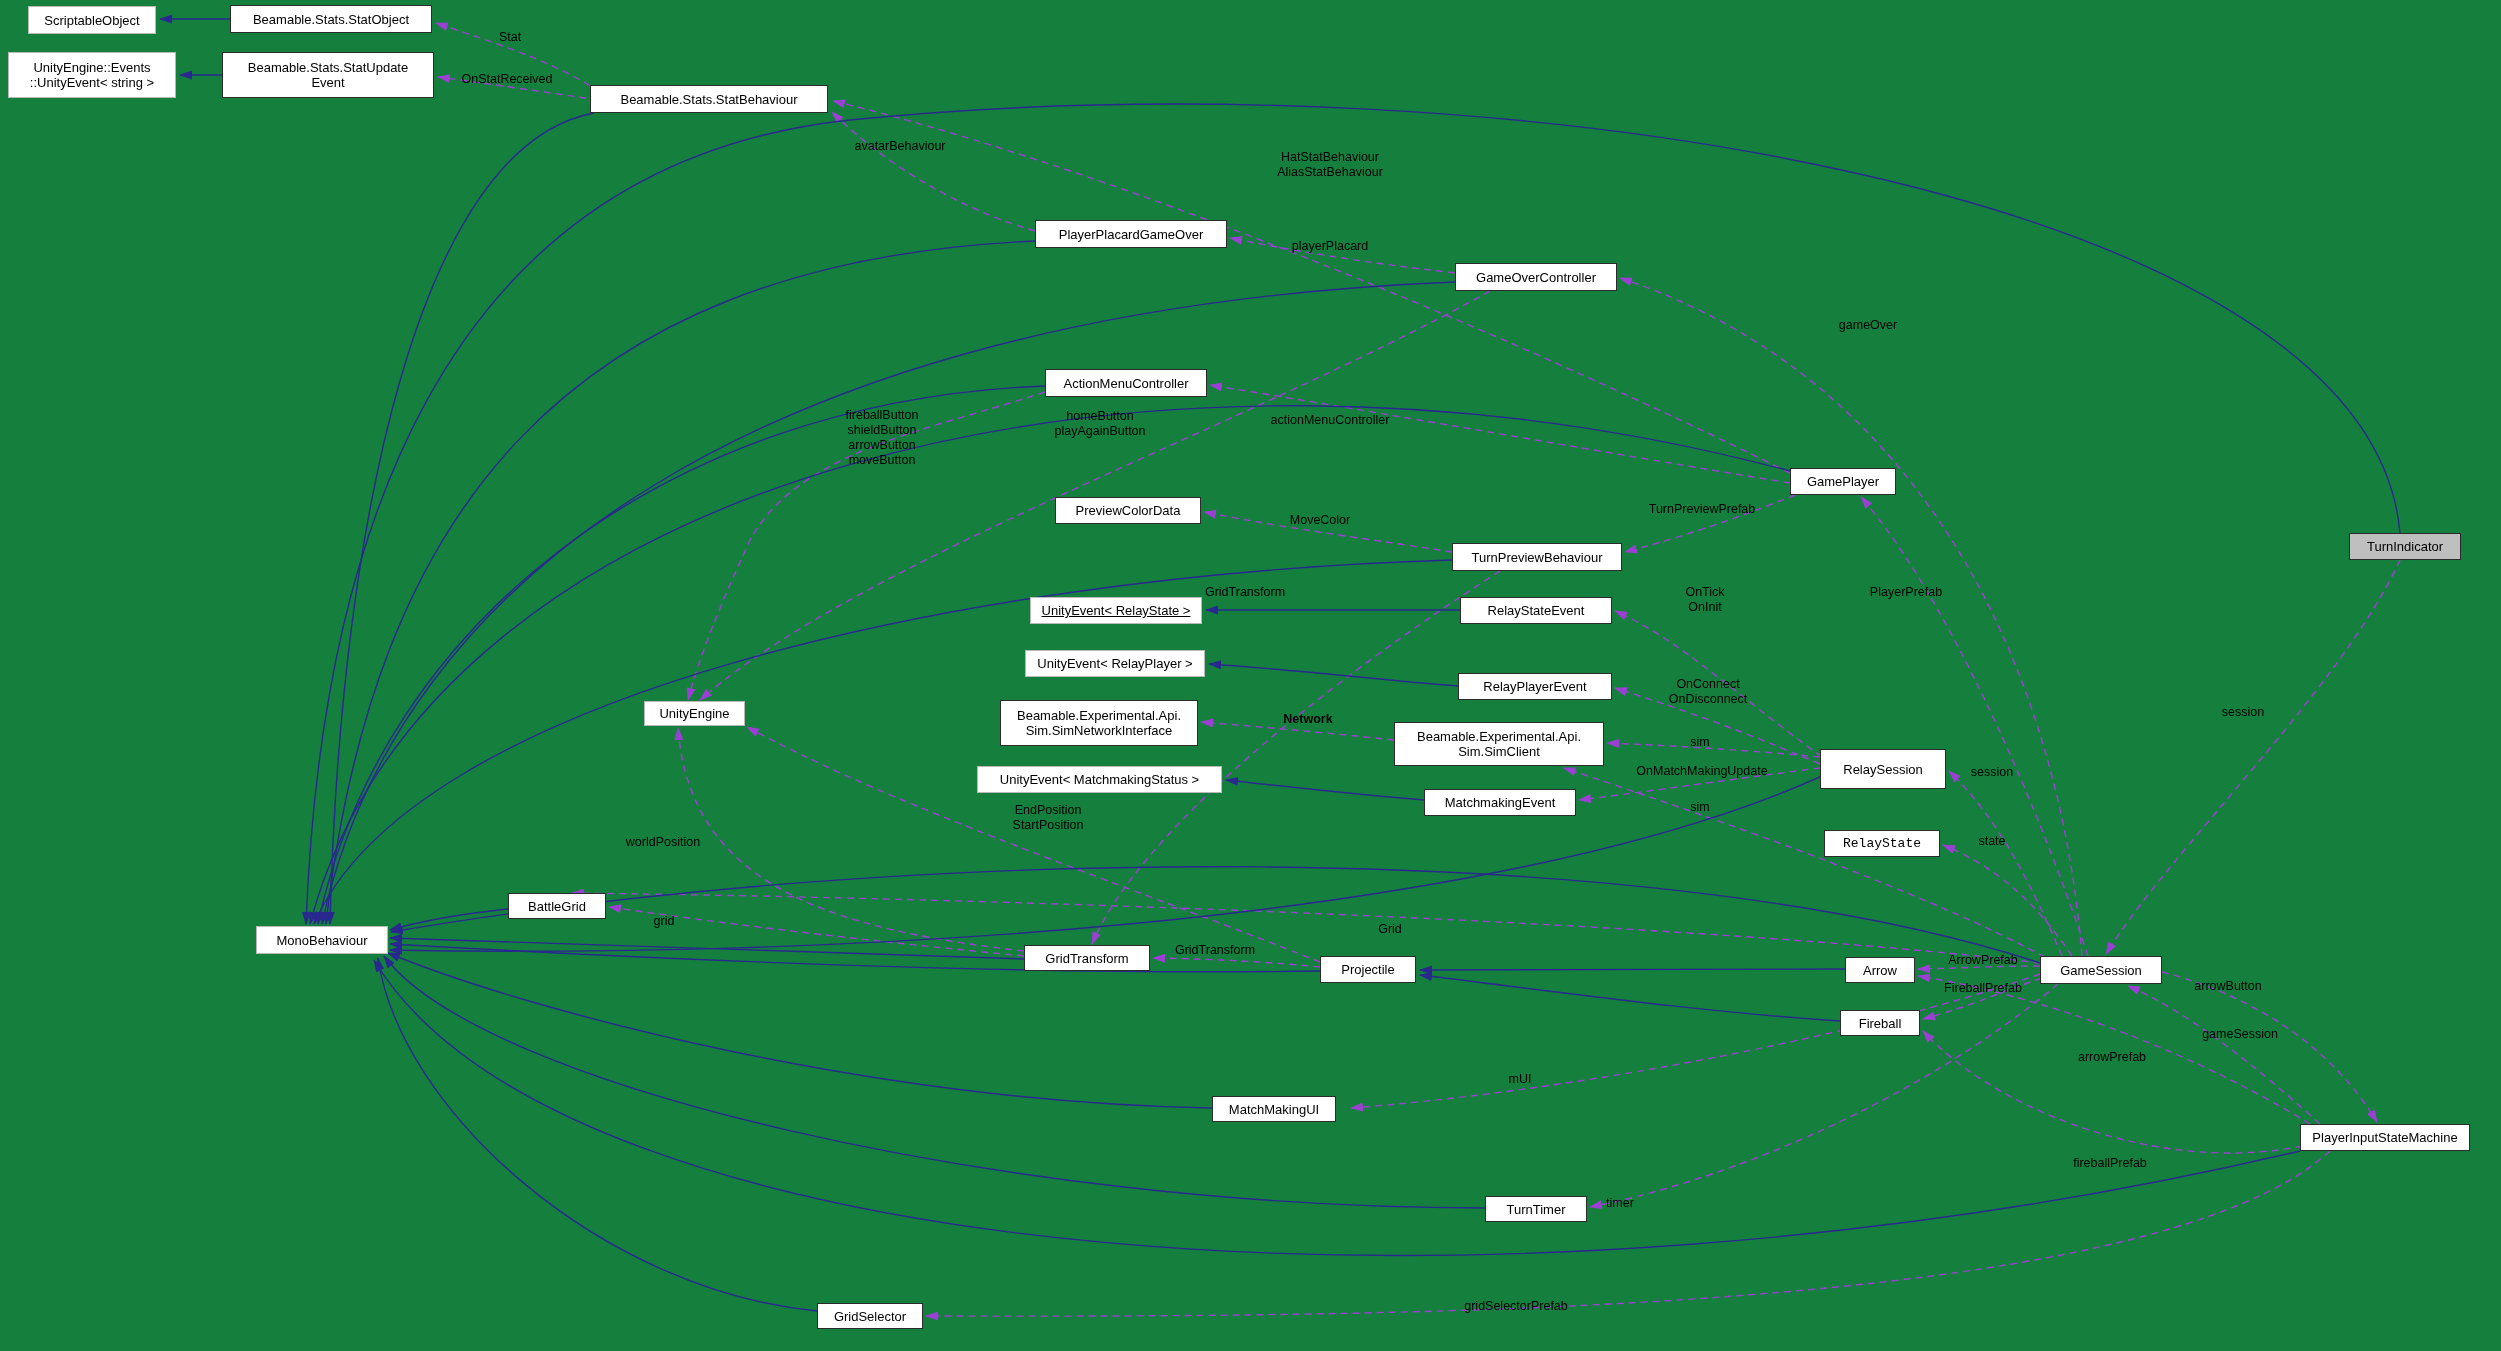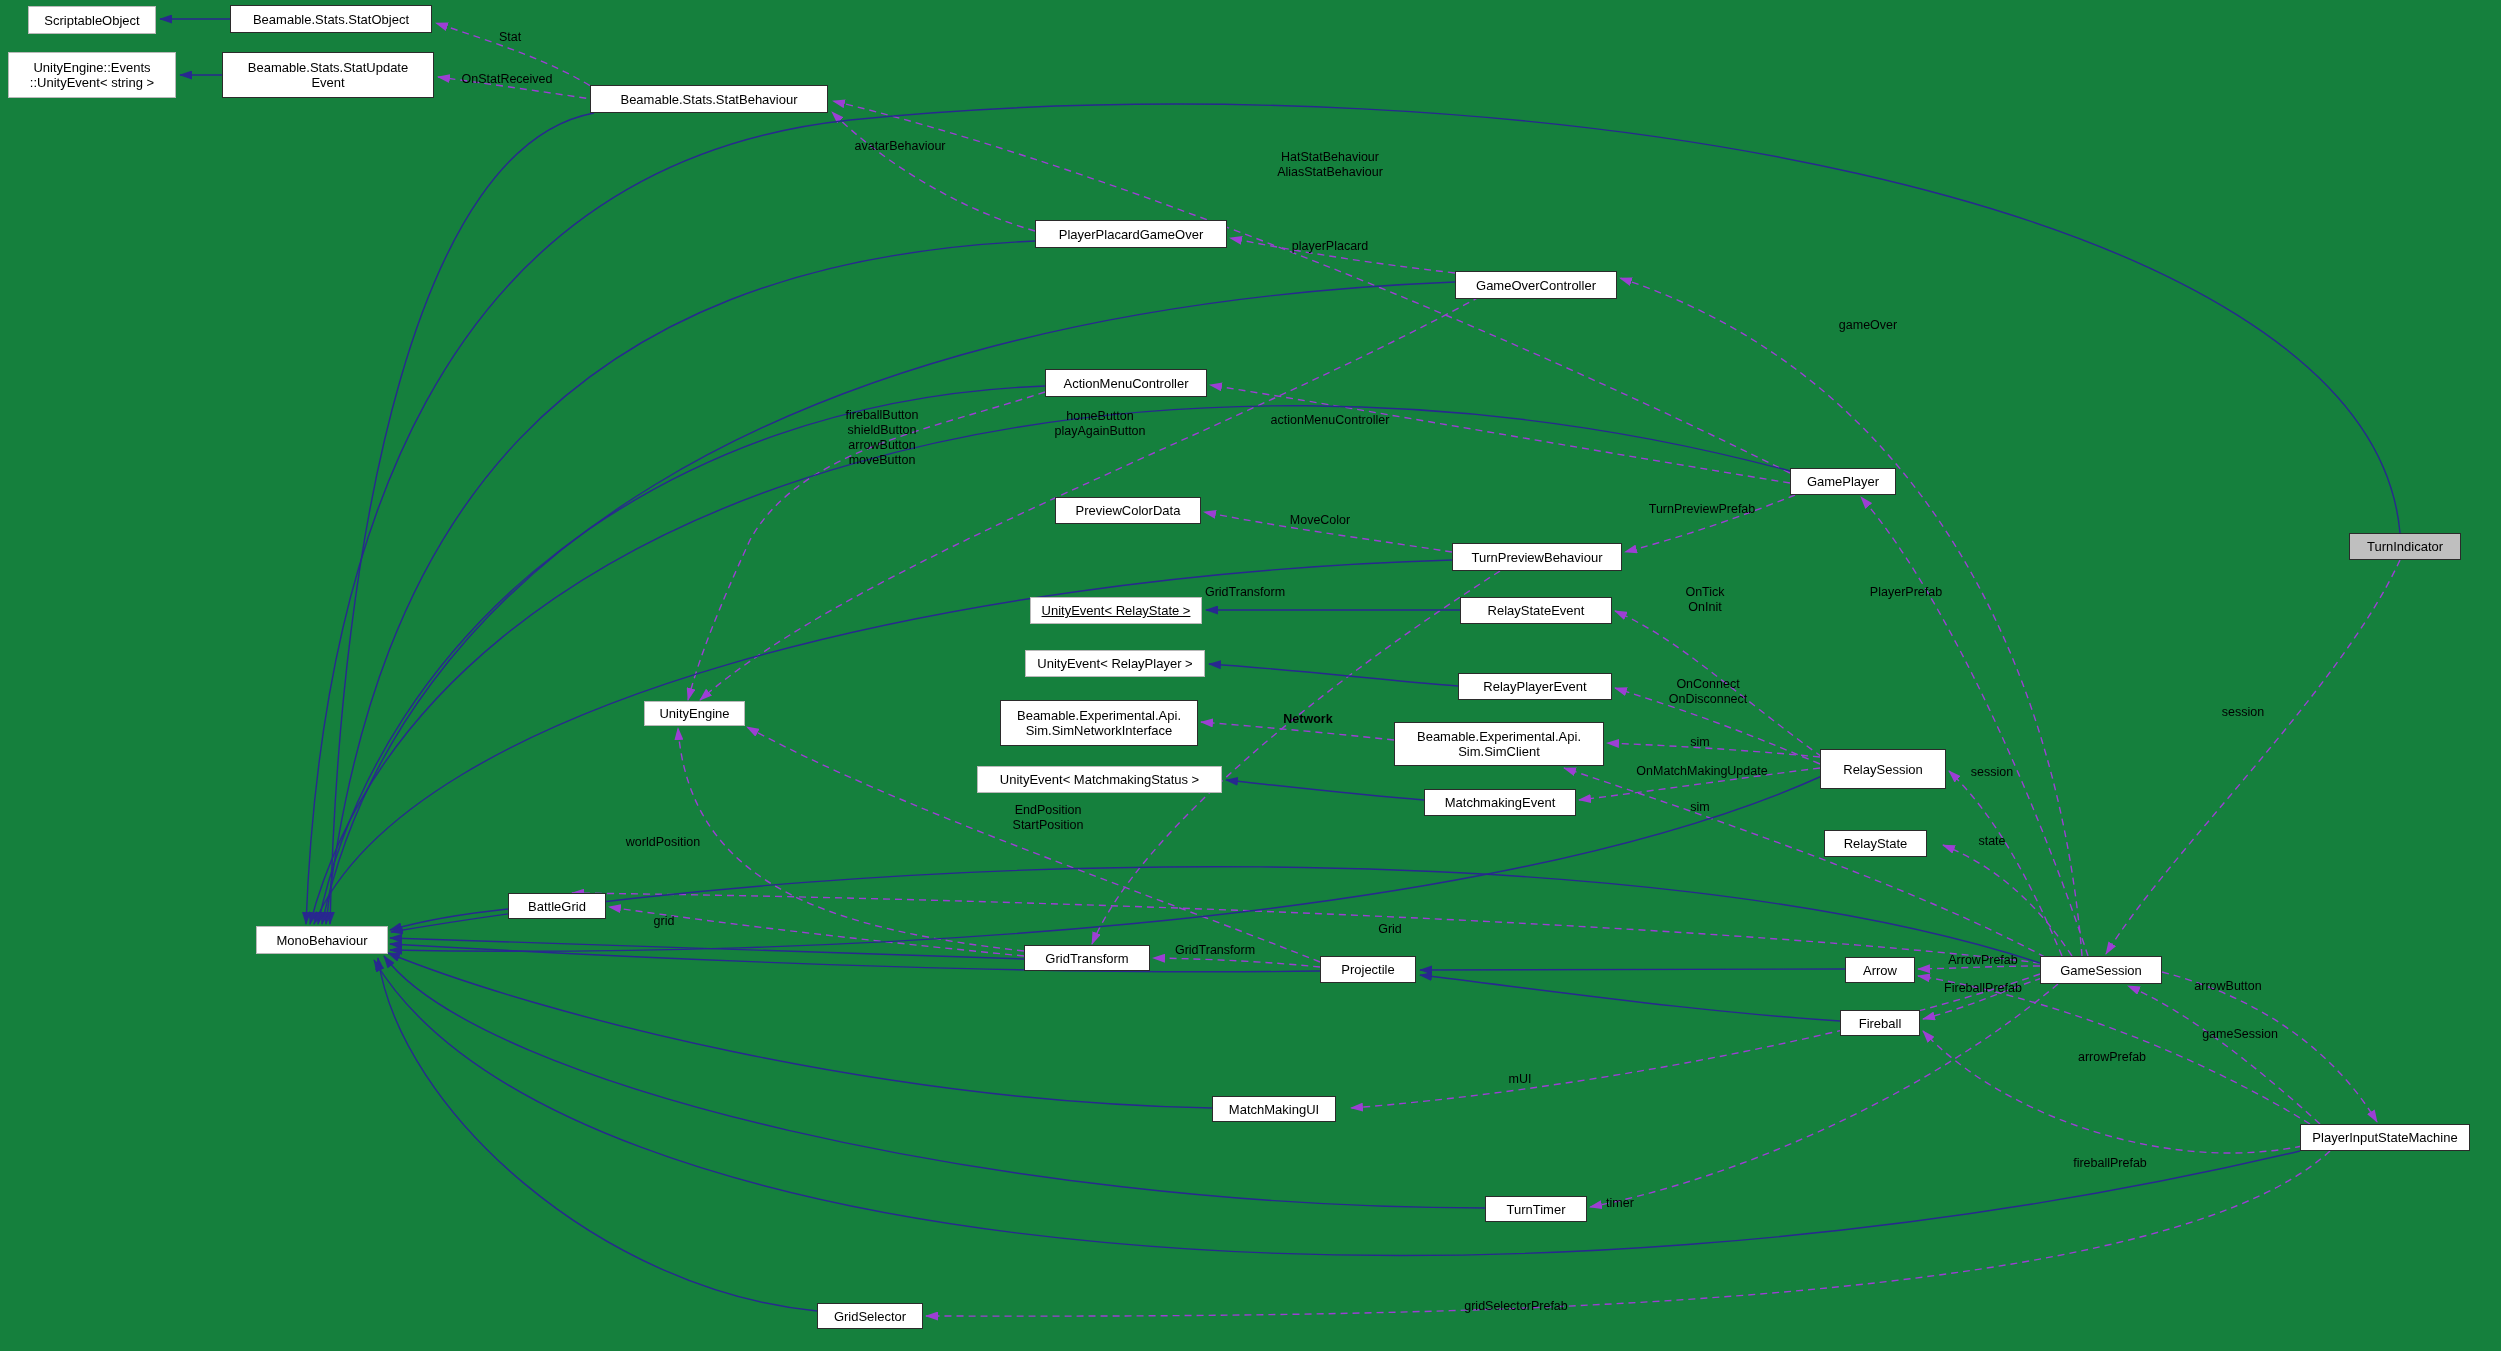--- a/index.html
+++ b/index.html
@@ -94,38 +94,38 @@
   </svg>
   <div id="node-layer">
       <div class="node external" style="left: 28px; top: 6px; width: 128px; height: 28px;">ScriptableObject</div>
       <div class="node class" style="left: 230px; top: 5px; width: 202px; height: 28px;">Beamable.Stats.StatObject</div>
       <div class="node external" style="left: 8px; top: 52px; width: 168px; height: 46px;">UnityEngine::Events
 ::UnityEvent&lt; string &gt;</div>
       <div class="node class" style="left: 222px; top: 52px; width: 212px; height: 46px;">Beamable.Stats.StatUpdate
 Event</div>
       <div class="node class" style="left: 590px; top: 85px; width: 238px; height: 28px;">Beamable.Stats.StatBehaviour</div>
       <div class="node class" style="left: 1035px; top: 220px; width: 192px; height: 28px;">PlayerPlacardGameOver</div>
-      <div class="node class" style="left: 1455px; top: 263px; width: 162px; height: 28px; margin-top: 8px;">GameOverController</div>
+      <div class="node class" style="left: 1455px; top: 263px; width: 162px; height: 28px;">GameOverController</div>
       <div class="node class" style="left: 1045px; top: 369px; width: 162px; height: 28px;">ActionMenuController</div>
       <div class="node class" style="left: 1055px; top: 497px; width: 146px; height: 27px;">PreviewColorData</div>
       <div class="node class" style="left: 1452px; top: 543px; width: 170px; height: 28px;">TurnPreviewBehaviour</div>
       <div class="node external" style="left: 1030px; top: 597px; width: 172px; height: 27px; text-decoration: underline;">UnityEvent&lt; RelayState &gt;</div>
       <div class="node class" style="left: 1460px; top: 597px; width: 152px; height: 27px;">RelayStateEvent</div>
       <div class="node external" style="left: 1025px; top: 650px; width: 180px; height: 27px;">UnityEvent&lt; RelayPlayer &gt;</div>
       <div class="node class" style="left: 1458px; top: 673px; width: 154px; height: 27px;">RelayPlayerEvent</div>
       <div class="node class" style="left: 1000px; top: 700px; width: 198px; height: 46px;">Beamable.Experimental.Api.
 Sim.SimNetworkInterface</div>
       <div class="node class" style="left: 1394px; top: 722px; width: 210px; height: 44px;">Beamable.Experimental.Api.
 Sim.SimClient</div>
       <div class="node external" style="left: 977px; top: 766px; width: 245px; height: 27px;">UnityEvent&lt; MatchmakingStatus &gt;</div>
       <div class="node class" style="left: 1424px; top: 789px; width: 152px; height: 27px;">MatchmakingEvent</div>
       <div class="node class" style="left: 1790px; top: 468px; width: 106px; height: 27px;">GamePlayer</div>
       <div class="node current" style="left: 2349px; top: 533px; width: 112px; height: 27px;">TurnIndicator</div>
       <div class="node class" style="left: 1820px; top: 749px; width: 126px; height: 40px;">RelaySession</div>
-      <div class="node class" style="left: 1824px; top: 830px; width: 103px; height: 27px;">RelayState</div>
+      <div class="node class" style="left: 1824px; top: 830px; width: 116px; height: 27px; font-family: Liberation Mono, monospace;">RelayState</div>
       <div class="node external" style="left: 644px; top: 701px; width: 101px; height: 25px;">UnityEngine</div>
       <div class="node external" style="left: 256px; top: 926px; width: 132px; height: 28px;">MonoBehaviour</div>
       <div class="node class" style="left: 508px; top: 893px; width: 98px; height: 26px;">BattleGrid</div>
       <div class="node class" style="left: 1024px; top: 945px; width: 126px; height: 26px;">GridTransform</div>
       <div class="node class" style="left: 1320px; top: 956px; width: 96px; height: 27px;">Projectile</div>
       <div class="node class" style="left: 1845px; top: 957px; width: 70px; height: 26px;">Arrow</div>
       <div class="node class" style="left: 1840px; top: 1010px; width: 80px; height: 26px;">Fireball</div>
       <div class="node class" style="left: 2040px; top: 956px; width: 122px; height: 28px;">GameSession</div>
       <div class="node class" style="left: 1212px; top: 1096px; width: 124px; height: 26px;">MatchMakingUI</div>
       <div class="node class" style="left: 2300px; top: 1124px; width: 170px; height: 27px;">PlayerInputStateMachine</div>

